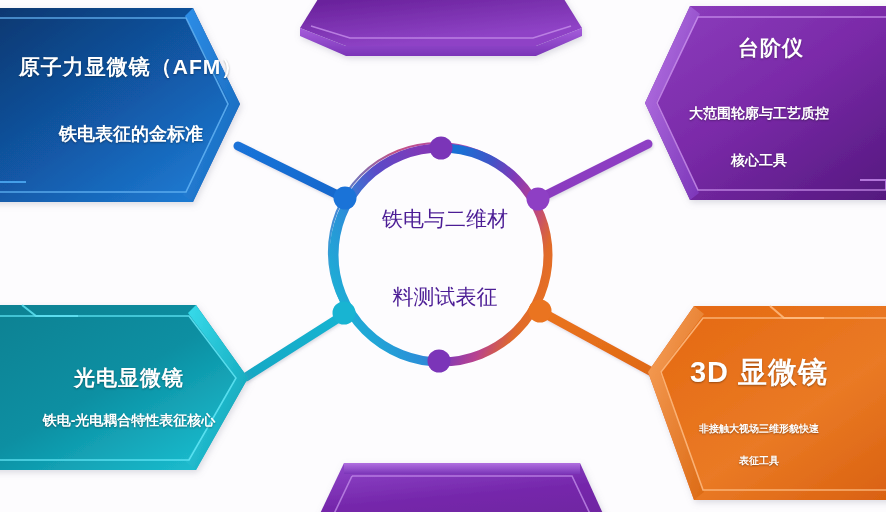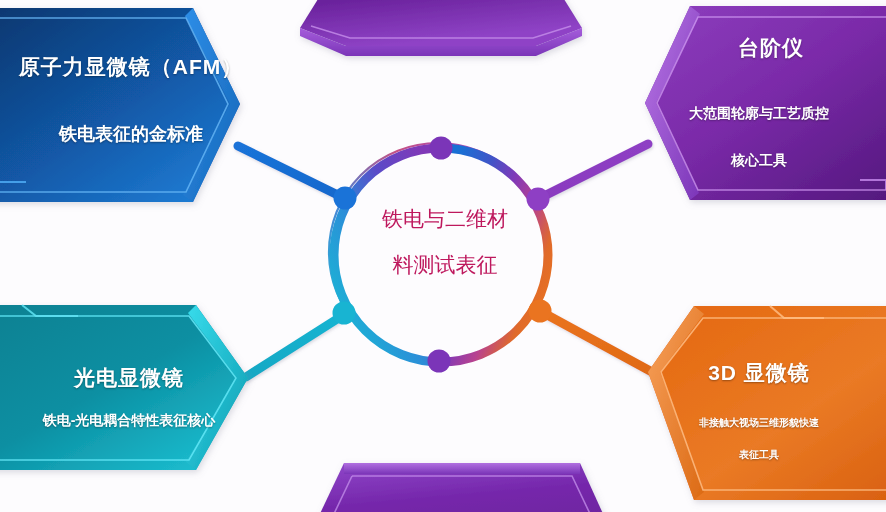--- a/index.html
+++ b/index.html
@@ -32,28 +32,28 @@
   #t-profiler .node-title{font-size:21px;margin-bottom:20px;margin-left:24px;}
   #t-profiler .node-sub{font-size:14px;line-height:32px;margin-top:15px;}
 
   
   #t-optical{left:2px;top:342px;width:254px;height:110px;}
   #t-optical .node-title{font-size:21px;margin-bottom:20px;}
   #t-optical .node-sub{font-size:14px;}
 
   
   #t-3d{left:634px;top:340px;width:250px;height:150px;}
-  #t-3d .node-title{font-size:21px;margin-bottom:20px;}
+  #t-3d .node-title{font-size:29px;margin-bottom:20px;}
   #t-3d .node-sub{font-size:10px;line-height:32px;}
 
   
   #t-center{
     position:absolute;left:340px;top:196px;width:210px;height:124px;
-    display:flex;flex-direction:column;align-items:center;justify-content:flex-start;
-    color:#be185d;font-family:"Liberation Serif","DejaVu Serif",serif;
+    display:flex;flex-direction:column;align-items:center;justify-content:space-between;
+    color:#4c1d95;font-family:"Liberation Serif","DejaVu Serif",serif;
     font-size:21px;line-height:46px;text-align:center;pointer-events:none;
   }
 </style>
 </head>
 <body style="background: rgb(253, 252, 254);">
 
 <div id="stage">
 
   <svg id="art" viewBox="0 0 886 512">
     <defs>

